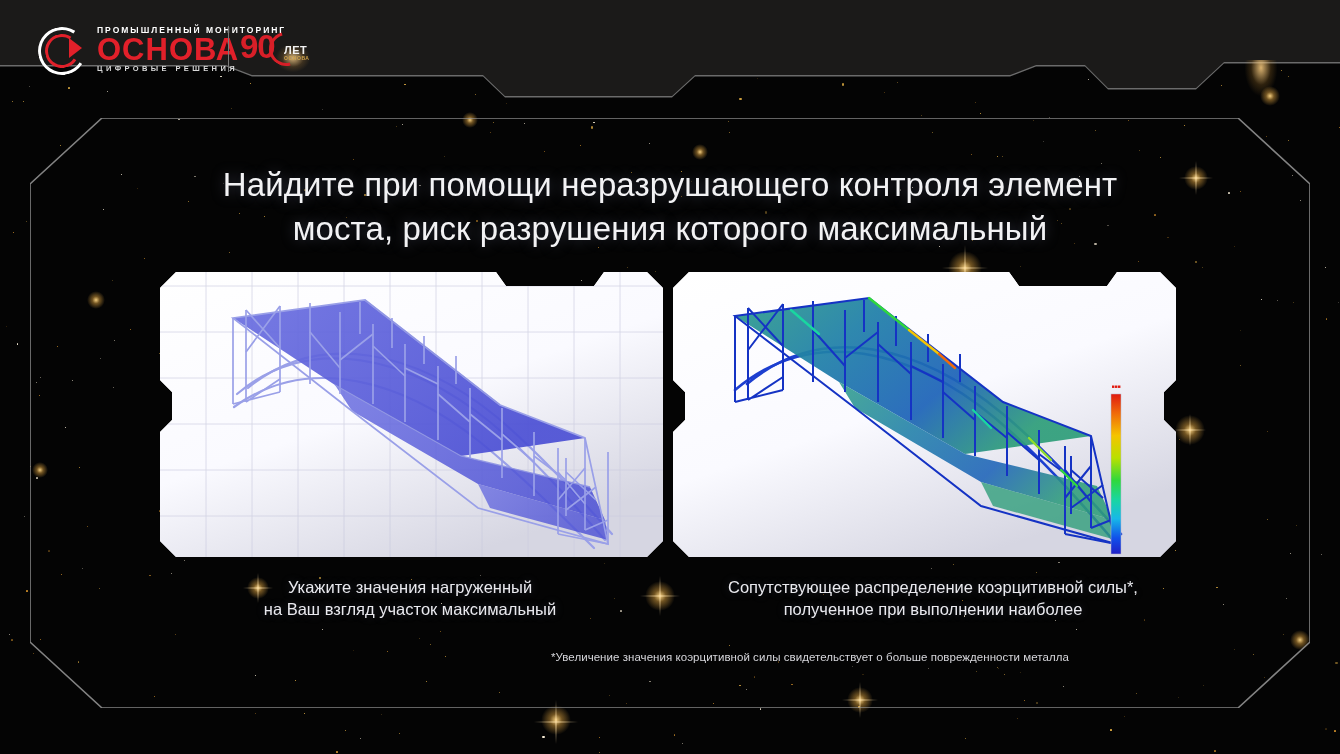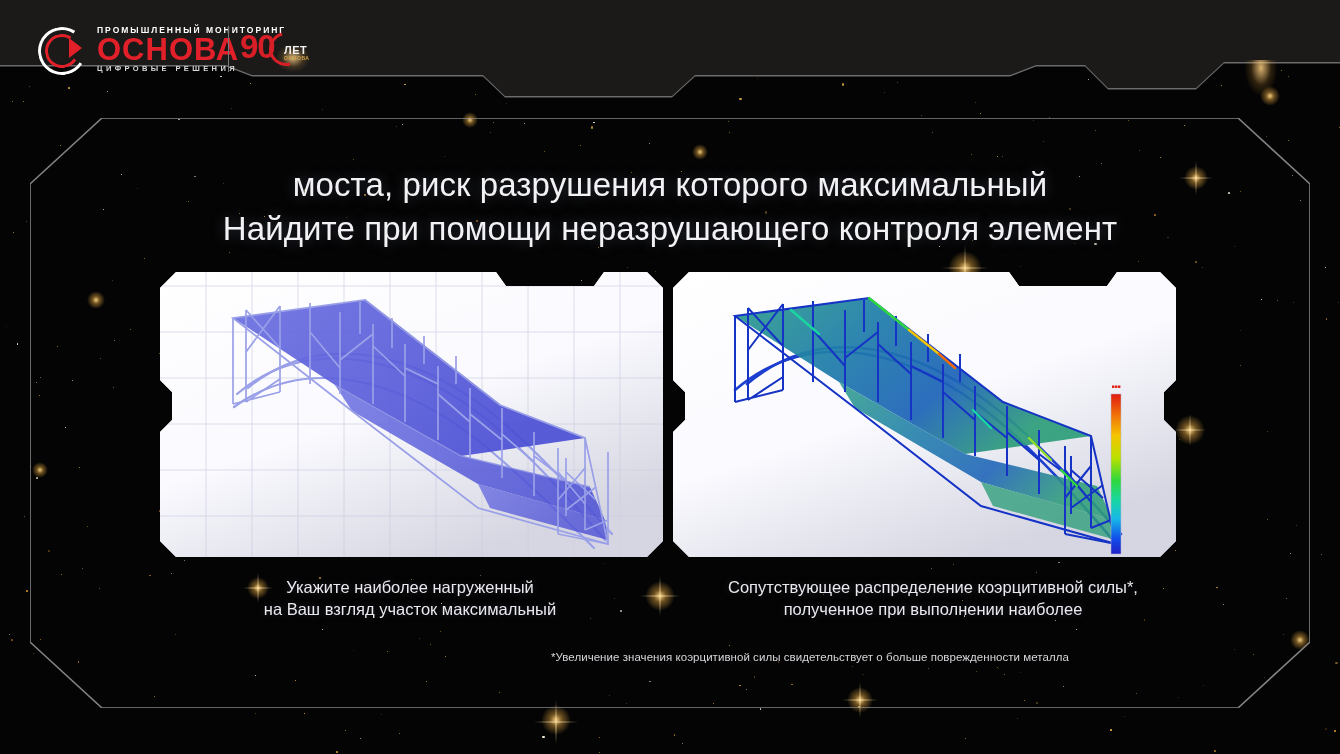--- a/index.html
+++ b/index.html
@@ -582,22 +582,22 @@
 
   <div class="ronktd-flare"></div>
 
   <div class="frame">
     <svg width="1280" height="590" viewBox="0 0 1280 590">
       <polygon points="72,0 1208,0 1280,66 1280,524 1208,590 72,590 0,524 0,66" fill="none" stroke="#9a9a9a" stroke-width="1.6" opacity=".85"></polygon>
     </svg>
   </div>
 
   <div class="title">
+    <div>Найдите при помощи неразрушающего контроля элемент</div>
     <div>моста, риск разрушения которого максимальный</div>
-    <div>Найдите при помощи неразрушающего контроля элемент</div>
   </div>
 
   <div class="panel panel-l">
     <svg width="503" height="285" viewBox="0 0 503 285">
       <defs>
         <linearGradient id="pbgL" x1="0" y1="0" x2="0.6" y2="1">
           <stop offset="0%" stop-color="#ffffff"></stop>
           <stop offset="55%" stop-color="#fafaff"></stop>
           <stop offset="100%" stop-color="#d6d6e2"></stop>
         </linearGradient>
@@ -700,21 +700,21 @@
         <path d="M388 198 L404 214" stroke="#2fd83c"></path>
         <path d="M118 38 L146 62" stroke="#19d6a0"></path>
       </g>
       <rect x="438" y="122" width="10" height="160" fill="url(#cbar)" stroke="#b9b9cc" stroke-width="0.5"></rect>
       <text x="443" y="116" font-size="5" fill="#e01b10" text-anchor="middle" font-family="Liberation Sans, sans-serif">■■■</text>
       <text x="443" y="290" font-size="5" fill="#2020c8" text-anchor="middle" font-family="Liberation Sans, sans-serif">■■■</text>
     </svg>
   </div>
 
   <div class="caption cap-l">
-    <div>Укажите наиболее нагруженный</div>
+    <div>Укажите значения нагруженный</div>
     <div>на Ваш взгляд участок максимальный</div>
   </div>
   <div class="caption cap-r">
     <div>Сопутствующее распределение коэрцитивной силы*,</div>
     <div>полученное при выполнении наиболее</div>
   </div>
 
   <div class="footnote">*Увеличение значения коэрцитивной силы свидетельствует о больше поврежденности металла</div>
 </div>
 

